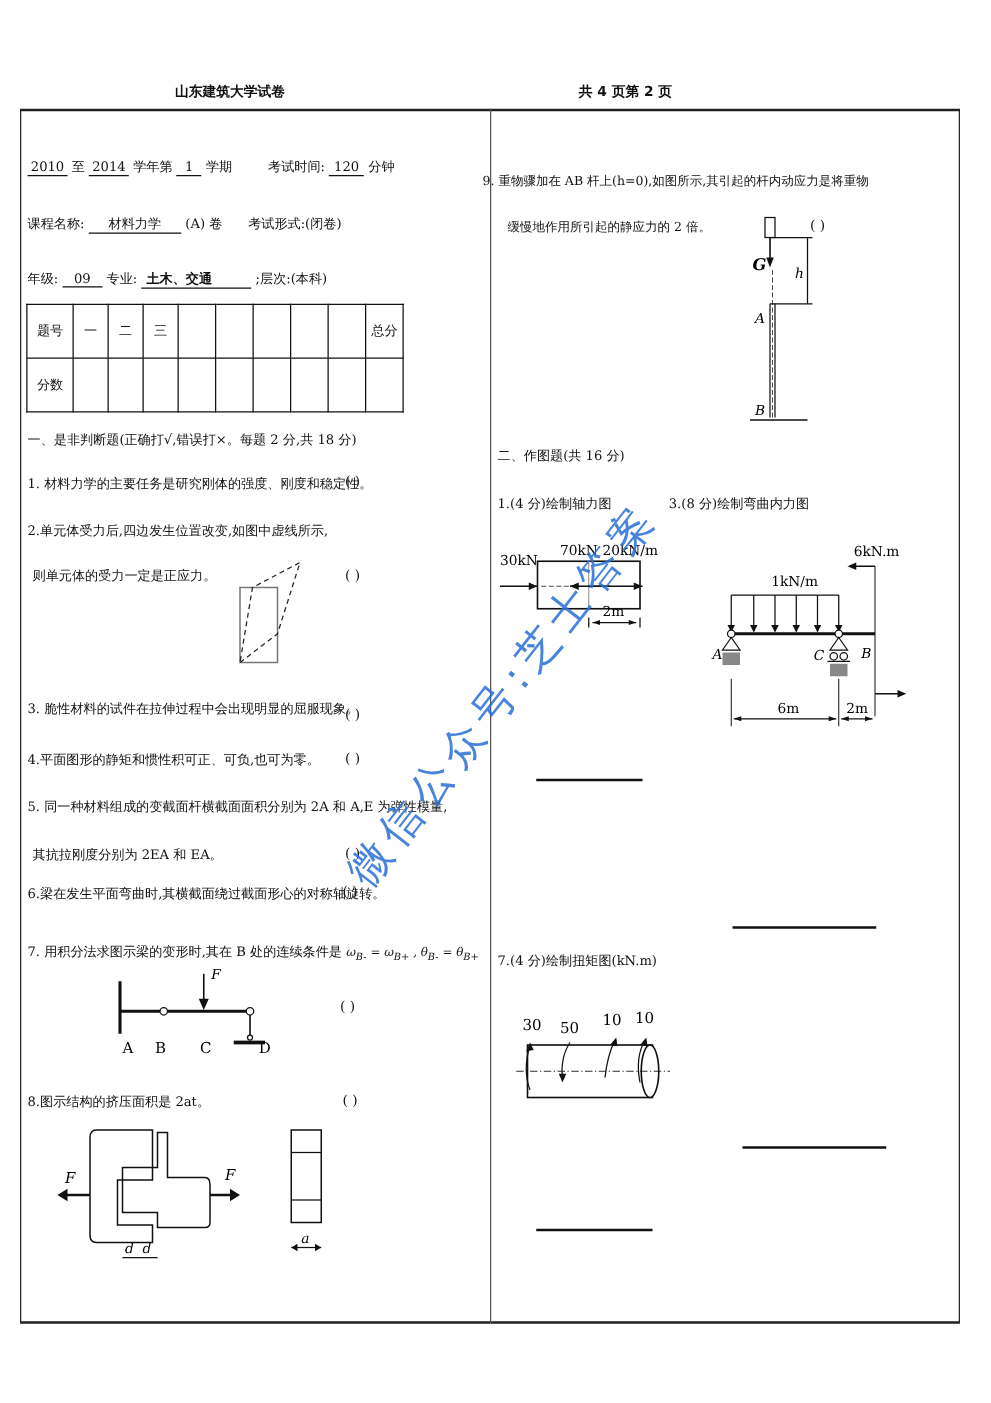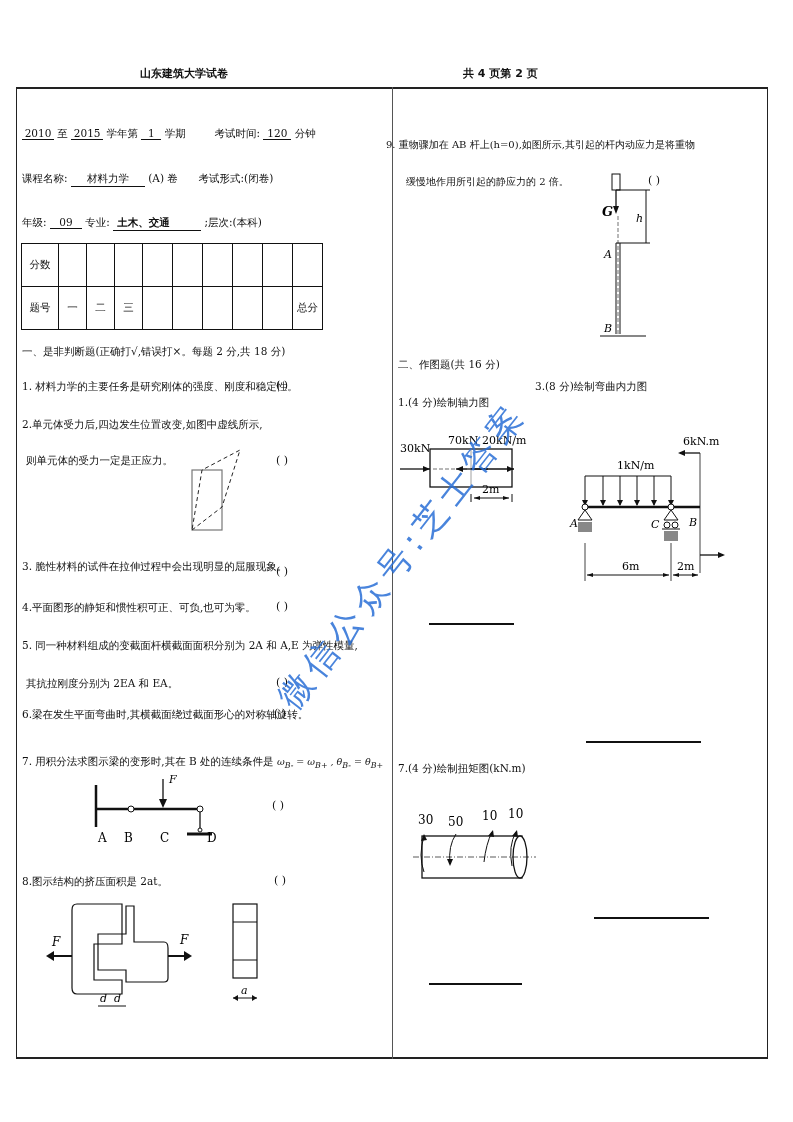--- a/index.html
+++ b/index.html
@@ -25,21 +25,21 @@
 
 <div class="abs hdr" style="left:140px;top:66px;">山东建筑大学试卷</div>
 <div class="abs hdr" style="left:463px;top:66px;">共 4 页第 2 页</div>
 
 <div class="frame"></div>
 <div class="divider"></div>
 
 <div class="abs" style="left:22px;top:127px;">
   <span class="u" style="width:32px">2010</span>
   <span>至</span>
-  <span class="u" style="width:32px">2015</span>
+  <span class="u" style="width:32px">2014</span>
   <span>学年第</span>
   <span class="u" style="width:20px">1</span>
   <span>学期</span>
   <span style="display:inline-block;width:22px"></span>
   <span>考试时间:</span>
   <span class="u" style="width:28px">120</span>
   <span>分钟</span>
 </div>
 
 <div class="abs" style="left:22px;top:172px;">
@@ -54,42 +54,42 @@
   <span>年级:</span>
   <span class="u" style="width:32px">09</span>
   <span>专业:</span>
   <span class="u" style="width:84px;text-align:left;padding-left:4px;font-weight:bold">土木、交通</span>
   <span>;层次:(本科)</span>
 </div>
 
 <table class="score">
   <tbody>
       <tr>
-    <td>分数</td>
-    <td></td>
-    <td></td>
-    <td></td>
-    <td></td>
-    <td></td>
-    <td></td>
-    <td></td>
-    <td></td>
-    <td></td>
-  </tr>
-  <tr>
     <td class="first" style="width:36px">题号</td>
     <td>一</td>
     <td>二</td>
     <td>三</td>
     <td style="width:29px"></td>
     <td style="width:29px"></td>
     <td style="width:29px"></td>
     <td style="width:29px"></td>
     <td style="width:29px"></td>
     <td style="width:29px">总分</td>
+  </tr>
+  <tr>
+    <td>分数</td>
+    <td></td>
+    <td></td>
+    <td></td>
+    <td></td>
+    <td></td>
+    <td></td>
+    <td></td>
+    <td></td>
+    <td></td>
   </tr>
 </tbody>
   </table>
 
 <div class="abs" style="left:22px;top:345px;">一、是非判断题(正确打√,错误打×。每题 2 分,共 18 分)</div>
 
 <div class="abs" style="left:22px;top:380px;">1. 材料力学的主要任务是研究刚体的强度、刚度和稳定性。</div>
 <div class="paren" style="left:276px;top:379px;">(      )</div>
 
 <div class="abs" style="left:22px;top:418px;">2.单元体受力后,四边发生位置改变,如图中虚线所示,</div>
@@ -174,21 +174,21 @@
   <line x1="28" y1="44" x2="28" y2="162" stroke="#111" stroke-width="0.6" stroke-dasharray="4,2"></line>
   <line x1="10" y1="164" x2="56" y2="164" stroke="#111" stroke-width="1.2"></line>
   <text x="12" y="44" font-size="13" font-weight="bold" font-style="italic" font-family="DejaVu Serif, serif">G</text>
   <text x="46" y="50" font-size="11" font-style="italic" font-family="DejaVu Serif, serif">h</text>
   <text x="14" y="86" font-size="11" font-style="italic" font-family="DejaVu Serif, serif">A</text>
   <text x="14" y="160" font-size="11" font-style="italic" font-family="DejaVu Serif, serif">B</text>
 </svg>
 
 <div class="abs" style="left:398px;top:358px;">二、作图题(共 16 分)</div>
 <div class="abs" style="left:398px;top:396px;">1.(4 分)绘制轴力图</div>
-<div class="abs" style="left:535px;top:380px;text-align:center;">3.(8 分)绘制弯曲内力图</div>
+<div class="abs" style="left:535px;top:396px;text-align:center;">3.(8 分)绘制弯曲内力图</div>
 
 <svg style="left:398px;top:440px;" width="140" height="85">
   <rect x="32" y="9" width="82" height="38" fill="none" stroke="#111" stroke-width="1.3"></rect>
   <line x1="73" y1="9" x2="73" y2="47" stroke="#888" stroke-width="0.8"></line>
   <line x1="2" y1="29" x2="32" y2="29" stroke="#111" stroke-width="1.3"></line>
   <polygon points="32,29 25,26 25,32" fill="#111"></polygon>
   <line x1="35" y1="29" x2="70" y2="29" stroke="#111" stroke-width="0.6" stroke-dasharray="4,2"></line>
   <line x1="58" y1="29" x2="90" y2="29" stroke="#111" stroke-width="1.3"></line>
   <polygon points="58,29 65,26 65,32" fill="#111"></polygon>
   <line x1="73" y1="29" x2="116" y2="29" stroke="#111" stroke-width="1.3"></line>

